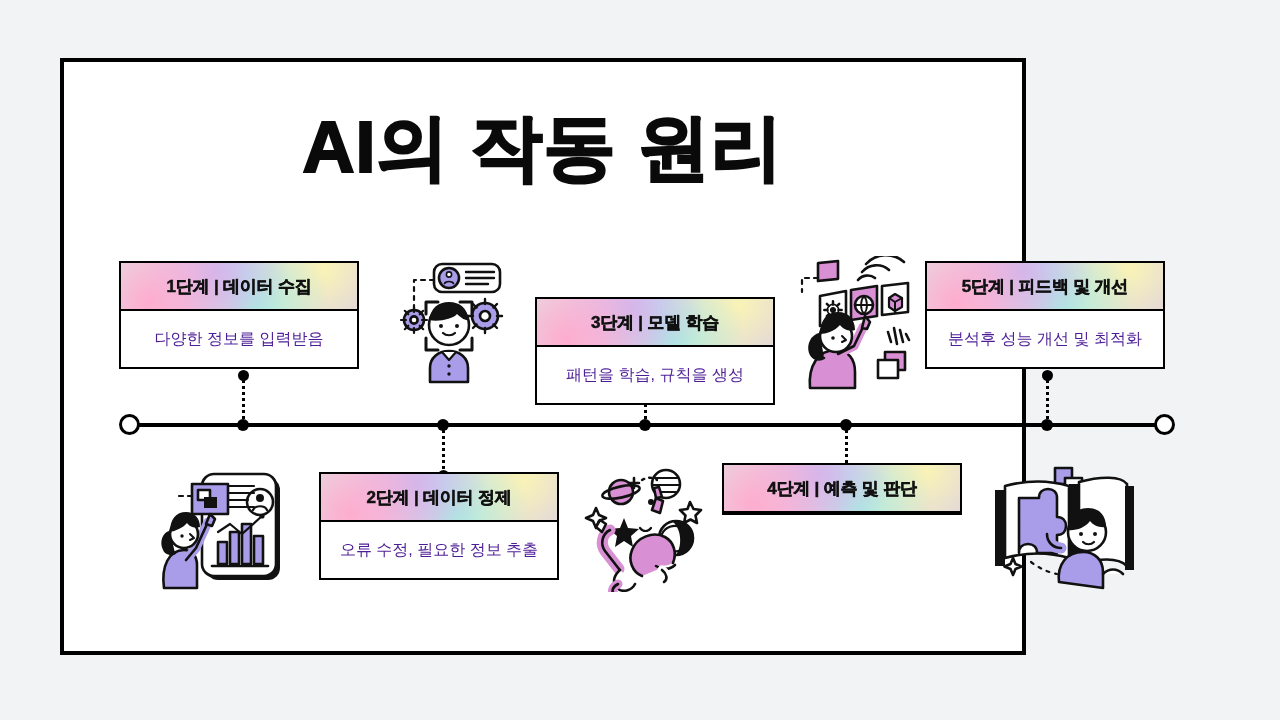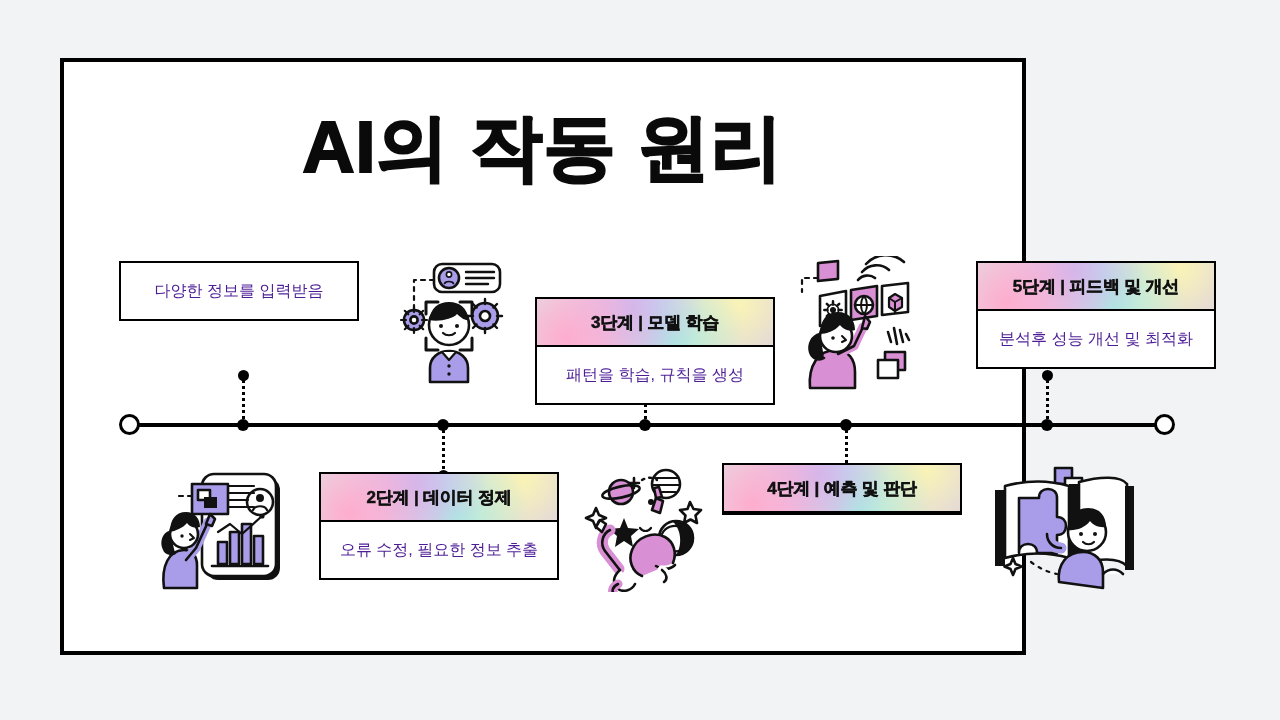--- a/index.html
+++ b/index.html
@@ -147,35 +147,38 @@
   <div class="connector" style="left:379px; top:363px; height:50px;"></div>
   <div class="connector" style="left:782px; top:363px; height:50px;"></div>
 
   <div class="card-dot" style="left:179px; top:308px;"></div>
   <div class="card-dot" style="left:581px; top:308px;"></div>
   <div class="card-dot" style="left:983px; top:308px;"></div>
   <div class="card-dot" style="left:379px; top:408px;"></div>
   <div class="card-dot" style="left:782px; top:408px;"></div>
 
   <div class="card" style="left:55px; top:199px;">
+    <div class="card-head">
+      <span class="card-head-text">1단계 | 데이터 수집</span>
+    </div>
     <div class="card-body">
       <span class="card-body-text">다양한 정보를 입력받음</span>
     </div>
   </div>
 
   <div class="card" style="left:471px; top:199px;margin-top:36px;">
     <div class="card-head">
       <span class="card-head-text">3단계 | 모델 학습</span>
     </div>
     <div class="card-body">
       <span class="card-body-text">패턴을 학습, 규칙을 생성</span>
     </div>
   </div>
 
-  <div class="card" style="left:912px; top:199px;">
+  <div class="card" style="left:861px; top:199px;">
     <div class="card-head">
       <span class="card-head-text">5단계 | 피드백 및 개선</span>
     </div>
     <div class="card-body">
       <span class="card-body-text">분석후 성능 개선 및 최적화</span>
     </div>
   </div>
 
   <div class="card" style="left:255px; top:410px;">
     <div class="card-head">

